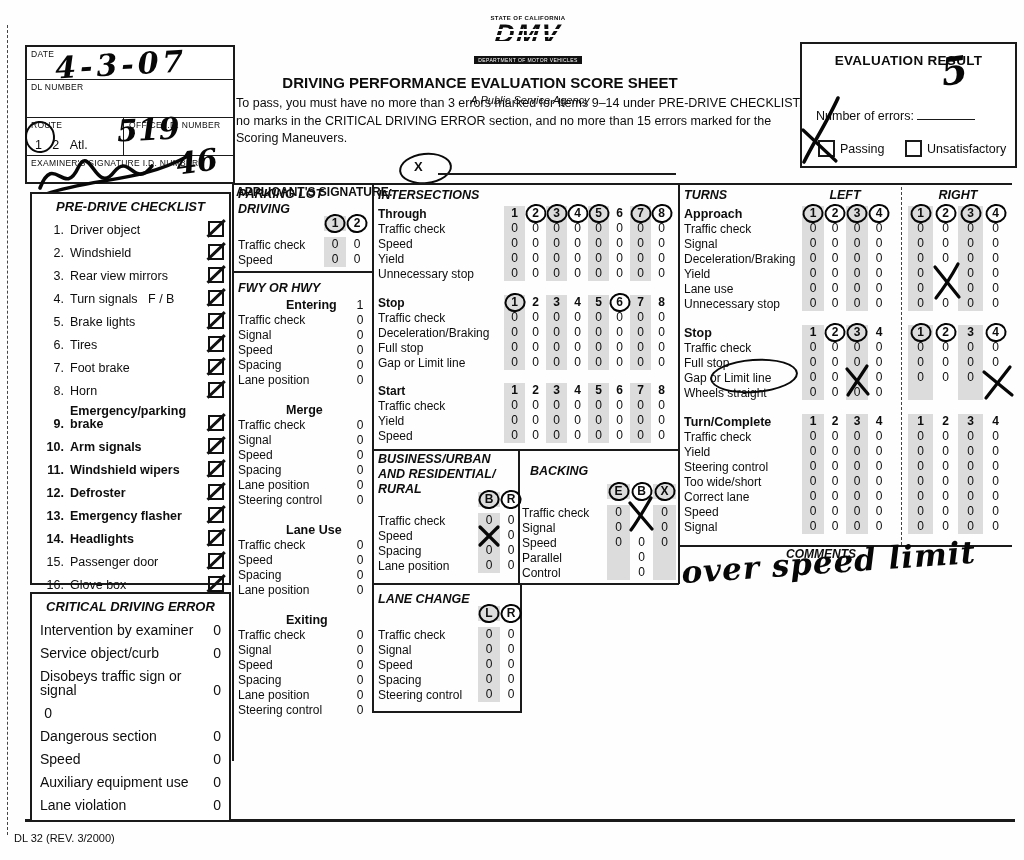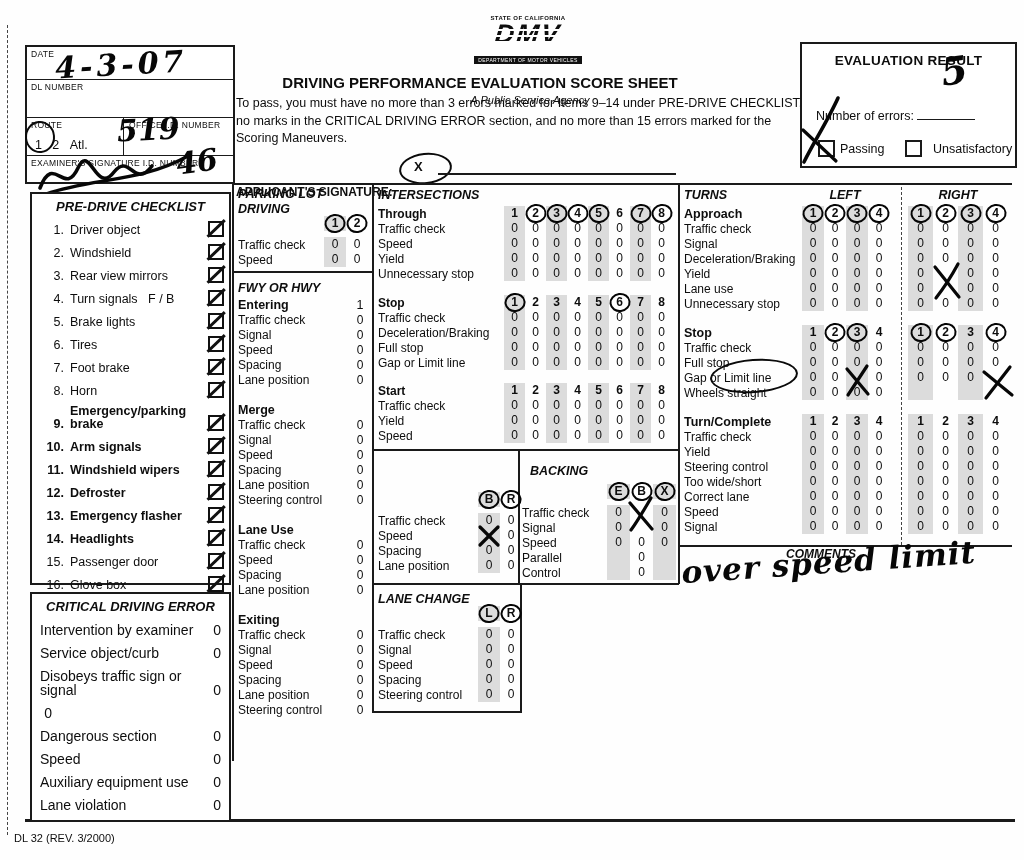--- a/index.html
+++ b/index.html
@@ -68,21 +68,21 @@
   .circ::after{content:"";position:absolute;left:50%;top:50%;width:17px;height:14.5px;border:2.2px solid #050505;border-radius:50%;transform:translate(-50%,-54%) rotate(-7deg);}
 
   #parking-grid .glab{width:86px;} #parking-grid .cell{width:22px;}
   .inter-grid .glab{width:126px;} .inter-grid .cell{width:21px;}
   #business-grid .glab{width:100px;} #business-grid .cell{width:22px;}
   #backing-grid .glab{width:85px;} #backing-grid .cell{width:23px;}
   #lanechange-grid .glab{width:100px;} #lanechange-grid .cell{width:22px;}
 
   
   #fwy{position:absolute;left:238px;top:297px;width:132px;}
-  .fgrp{display:flex;align-items:center;height:15px;margin-top:15px;font-size:12.5px;font-weight:bold;}
+  .fgrp{display:flex;align-items:center;height:15px;margin-top:15px;font-size:12.5px;font-weight:bold;margin-left:48px;}
   .fgrp:first-child{margin-top:0;}
   .fgrp .fval{font-weight:normal;}
   .frow{display:flex;align-items:center;height:15px;font-size:12px;}
   .flab{flex:1;}
   .fval{width:20px;text-align:center;flex:none;}
 
   
   #turns-grids{position:absolute;left:684px;top:206px;width:330px;}
   .trow{display:flex;align-items:center;height:15px;font-size:12px;}
   .trow.thead{font-weight:bold;}
@@ -151,21 +151,21 @@
   <div id="evalbox">
     <div class="etitle">EVALUATION RESULT</div>
     <div class="erow">
       <span>Number of errors:</span>
       <span class="eline"></span>
     </div>
     <div class="evopt" style="left:16px;">
       <span class="evcbx"></span>
       <span>Passing</span>
     </div>
-    <div class="evopt" style="left:103px;gap:6px;">
+    <div class="evopt" style="left:103px;">
       <span class="evcbx"></span>
       <span>Unsatisfactory</span>
     </div>
   </div>
   <div class="hand" style="left:941px;top:48px;font-size:38px;transform:rotate(-8deg);">5</div>
   <svg class="xsvg" style="left:796px;top:94px;width:48px;height:72px;" viewBox="0 0 48 72">
     <path d="M42,4 C32,26 18,48 8,68" style="stroke-width:3.6;"></path>
     <path d="M7,36 L40,67"></path>
   </svg>
 
@@ -589,20 +589,25 @@
         <span class="cell">0</span>
         <span class="cell sh">0</span>
         <span class="cell">0</span>
         <span class="cell sh">0</span>
         <span class="cell">0</span>
         <span class="cell sh">0</span>
         <span class="cell">0</span>
       </div>
     </div>
 
+  <div class="abs sec-title" style="left:378px;top:452px;">
+    <div>BUSINESS/URBAN</div>
+    <div>AND RESIDENTIAL/</div>
+    <div>RURAL</div>
+  </div>
   <div class="grid gap-head" id="business-grid" style="left:378px;top:492px;">
       <div class="grow ghead">
         <span class="glab gname"></span>
         <span class="cell hd sh circ">B</span>
         <span class="cell hd circ">R</span>
       </div>
       <div class="grow">
         <span class="glab">Traffic check</span>
         <span class="cell sh">0</span>
         <span class="cell">0</span>

